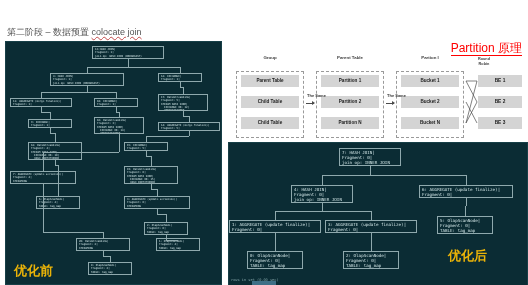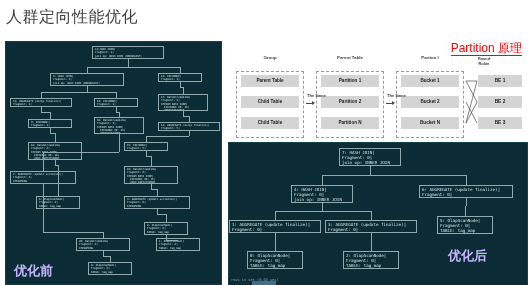--- a/index.html
+++ b/index.html
@@ -58,21 +58,21 @@
 
   .statusline{
     position:absolute;left:2px;bottom:2px;
     color:#7fa0a4;
     font-family:"DejaVu Sans Mono","Liberation Mono",monospace;
     font-size:3.6px;line-height:5px;white-space:pre;
   }
 
   .stamp{
     position:absolute;
-    color:#c4b5fd;
+    color:#eab308;
     font-size:13px;line-height:15px;
     font-weight:bold;
     font-family:"DejaVu Sans","Liberation Sans",sans-serif;
   }
   .stamp.before{left:8px;bottom:6px;}
   .stamp.after{right:40px;bottom:22px;}
 
   
   .diagram{position:absolute;left:228px;top:41px;width:298px;height:96px;background:#ffffff;}
   .diag-title{
@@ -123,21 +123,21 @@
 
   .slide-accent{
     position:absolute;left:252px;bottom:0px;width:24px;height:4px;background:#3f6f86;
   }
 </style>
 </head>
 <body>
 
 <div class="slide">
 
-  <div class="title">人群定向性能优化</div>
+  <div class="subtitle"><span>第二阶段 – 数据预置 </span><span class="sq">colocate join</span></div>
 
   <div class="console left">
     <div id="before-nodes">
         <div class="node" style="left: 86px; top: 4px; width: 72px; height: 13px;">13:HASH JOIN|
 Fragment: 1|
 join op: HASH JOIN (BROADCAST)</div>
         <div class="node" style="left: 44px; top: 31px; width: 74px; height: 13px;">4: HASH JOIN|
 Fragment: 1|
 join op: HASH JOIN (BROADCAST)</div>
         <div class="node" style="left: 152px; top: 31px; width: 44px; height: 9px;">12: EXCHANGE|

